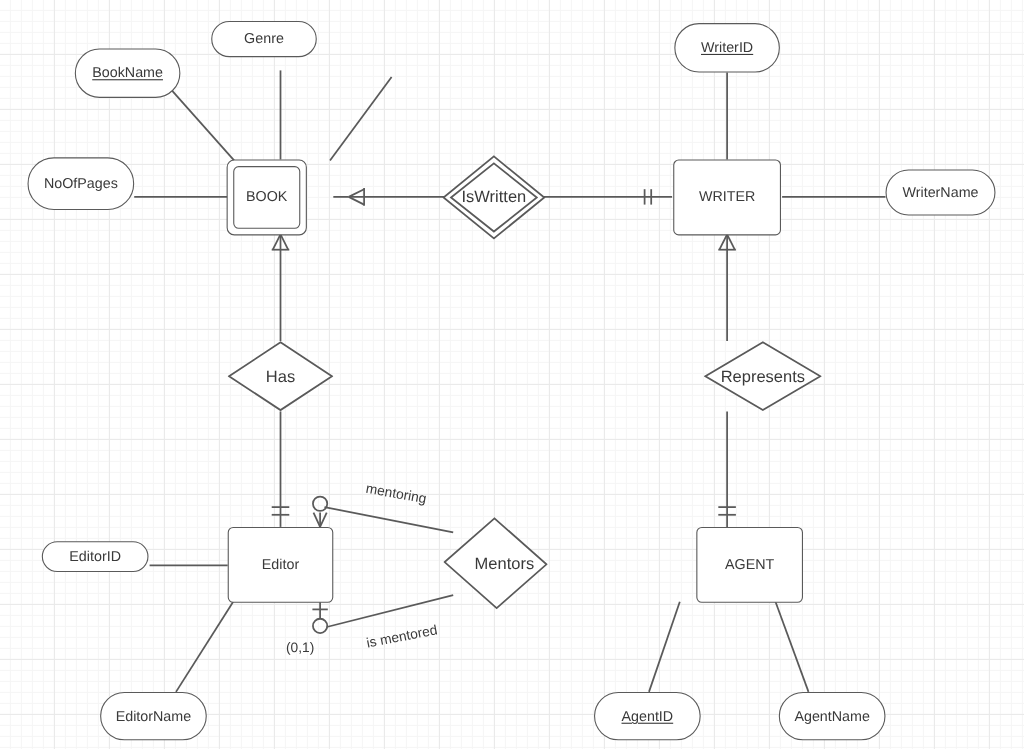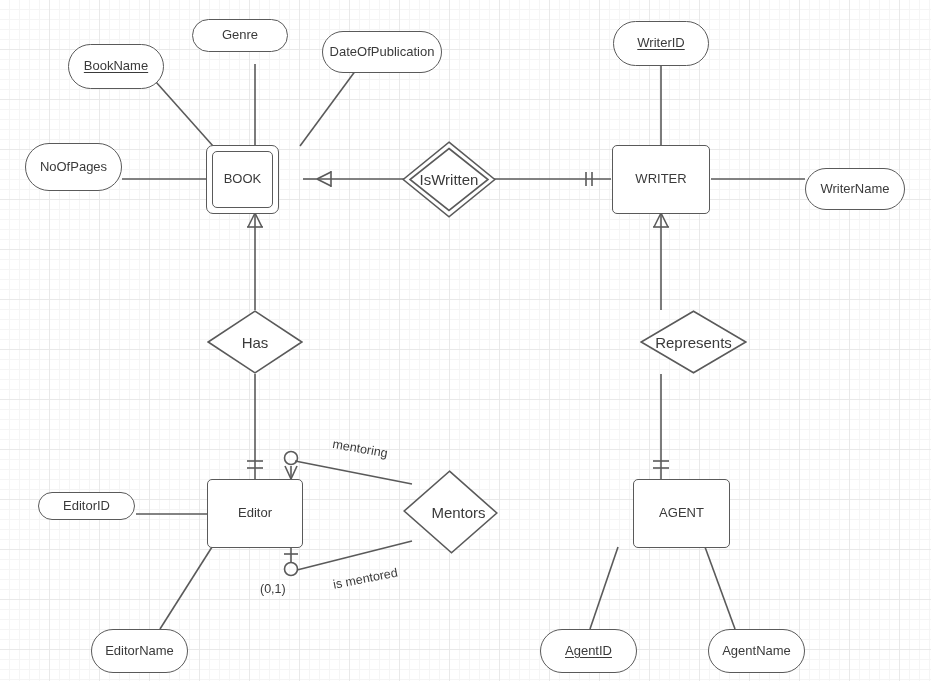--- a/index.html
+++ b/index.html
@@ -178,33 +178,30 @@
   </svg>
 
   <div class="node ellipse" style="left:68px; top:44px; width:96px; height:45px;">
     <span class="pk">BookName</span>
   </div>
 
   <div class="node ellipse" style="left:192px; top:19px; width:96px; height:33px;">
     <span>Genre</span>
   </div>
 
-  <div class="node ellipse" style="left:322px; top:31px; width:120px; height:42px;">
-    <span>DateOfPublication</span>
-  </div>
 
   <div class="node ellipse" style="left:25px; top:143px; width:97px; height:48px;">
     <span>NoOfPages</span>
   </div>
 
   <div class="node ellipse" style="left:613px; top:21px; width:96px; height:45px;">
     <span class="pk">WriterID</span>
   </div>
 
-  <div class="node ellipse" style="left:805px; top:168px; width:100px; height:42px;">
+  <div class="node ellipse" style="left:805px; top:154px; width:100px; height:42px;">
     <span>WriterName</span>
   </div>
 
   <div class="node ellipse" style="left:38px; top:492px; width:97px; height:28px;">
     <span>EditorID</span>
   </div>
 
   <div class="node ellipse" style="left:91px; top:629px; width:97px; height:44px;">
     <span>EditorName</span>
   </div>

